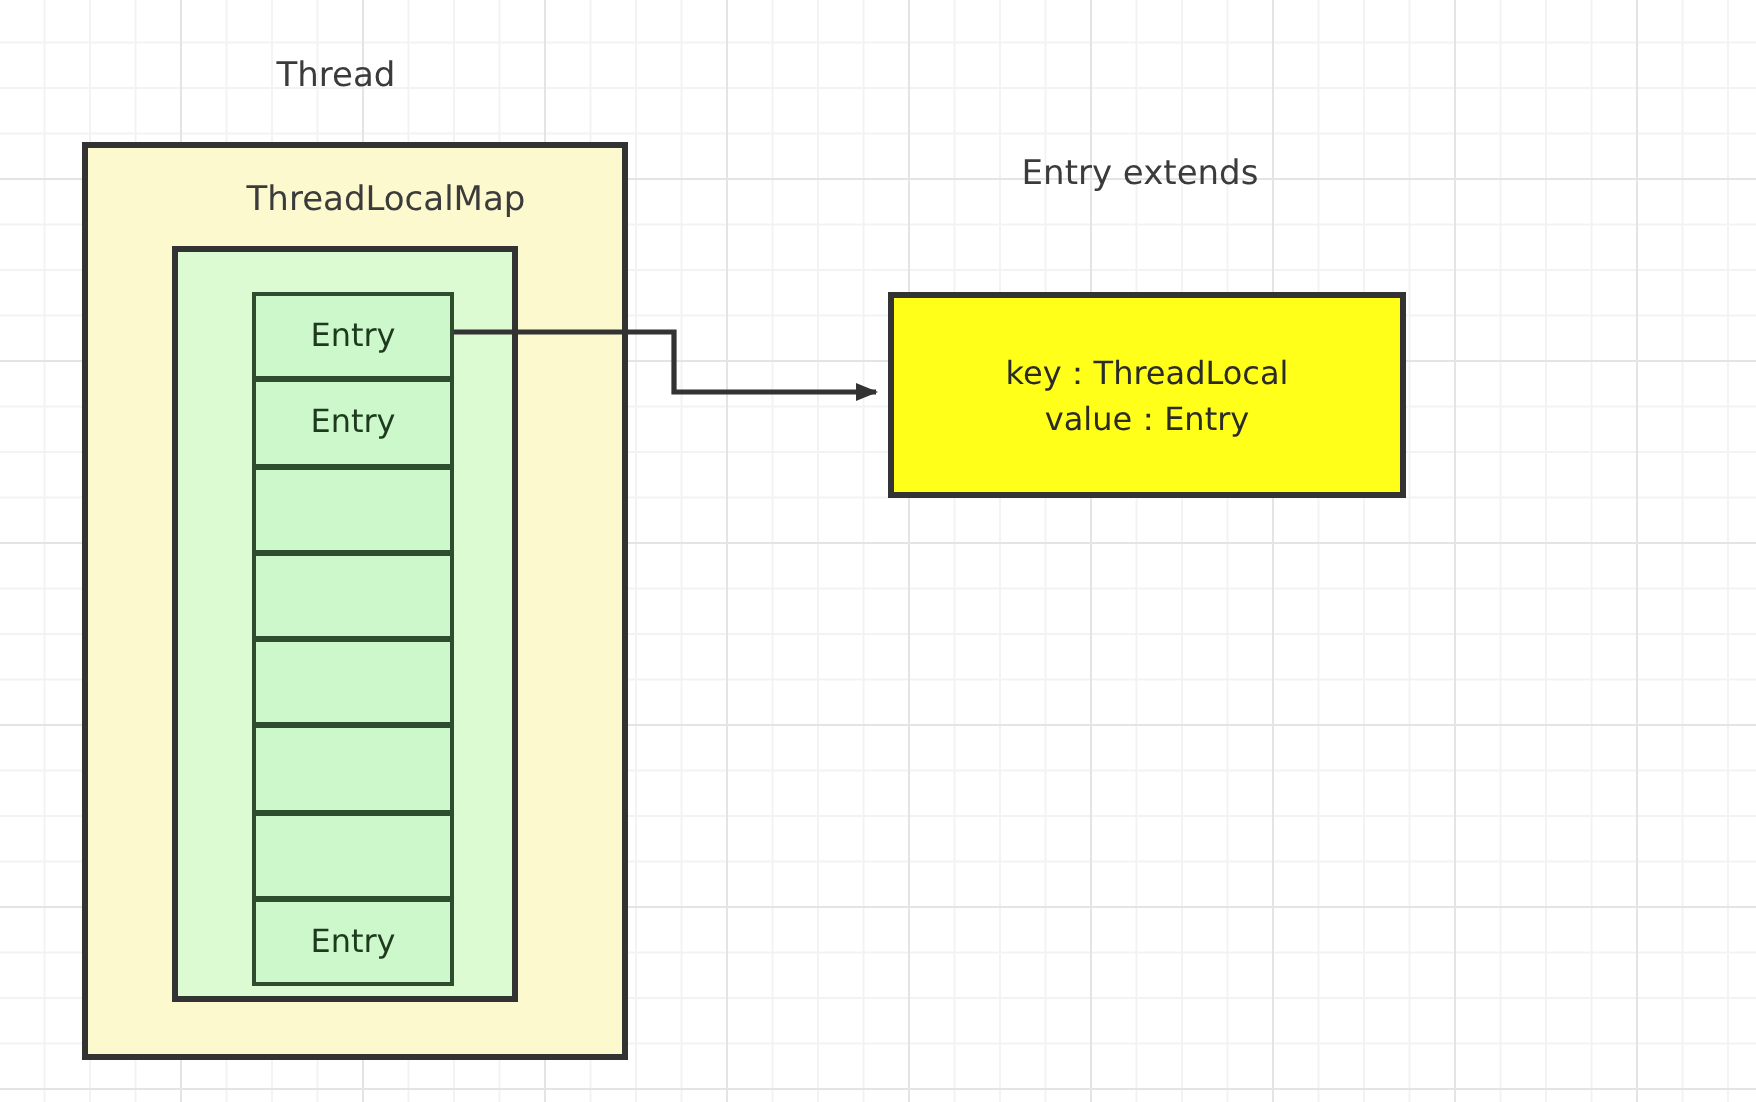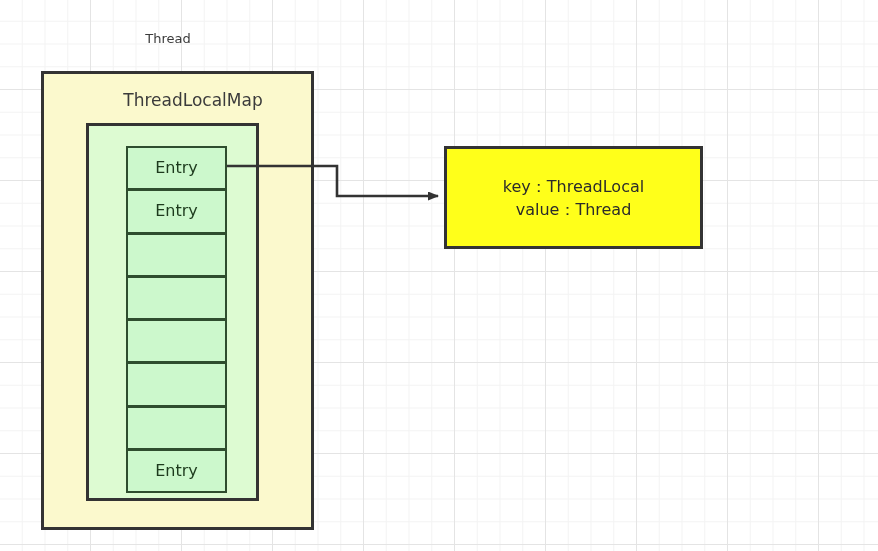--- a/index.html
+++ b/index.html
@@ -31,21 +31,21 @@
       91px 91px,
       22.75px 22.75px,
       22.75px 22.75px;
     background-position: -1px -2px, -1px -2px, -1px -2px, -1px -2px;
   }
 
   
   .plain-label {
     position: absolute;
     color: #3b3b3b;
-    font-size: 13px;
+    font-size: 17px;
     line-height: 21px;
     text-align: center;
     white-space: pre;
   }
 
   #thread-label {
     left: 88px;
     top: 28px;
     width: 160px;
   }
@@ -156,42 +156,42 @@
     pointer-events: none;
   }
 </style>
 </head>
 <body>
 
 <div id="canvas">
 
   <div class="plain-label" id="thread-label">Thread</div>
 
-  <div class="plain-label" id="entry-extends-label"><br></div>
+  <div class="plain-label" id="entry-extends-label"><span>Entry extends</span><br></div>
 
   <div id="thread-box">
     <div id="tlm-label">ThreadLocalMap</div>
   </div>
 
   <div id="tlm-box"></div>
 
   <div id="entry-column">
     <div class="entry-cell">Entry</div>
     <div class="entry-cell">Entry</div>
     <div class="entry-cell"></div>
     <div class="entry-cell"></div>
     <div class="entry-cell"></div>
     <div class="entry-cell"></div>
     <div class="entry-cell"></div>
     <div class="entry-cell">Entry</div>
   </div>
 
   <div id="entry-detail-box">
     <div>key：ThreadLocal</div>
-    <div>value：Thread</div>
+    <div>value：Entry</div>
   </div>
 
   <svg id="connector" viewBox="0 0 878 551" width="878" height="551">
     <defs>
       <marker id="arrow-head" markerWidth="11" markerHeight="9" refX="10" refY="4.5" orient="auto" markerUnits="userSpaceOnUse">
         <path d="M0,0 L11,4.5 L0,9 Z" fill="#333333"></path>
       </marker>
     </defs>
     <path d="M227,166 L337,166 L337,196 L438,196" fill="none" stroke="#333333" stroke-width="2.6" stroke-linejoin="miter" stroke-linecap="butt" marker-end="url(#arrow-head)"></path>
   </svg>

